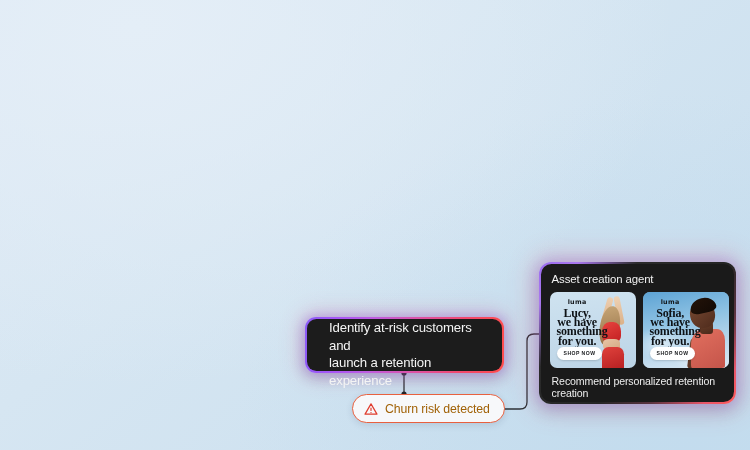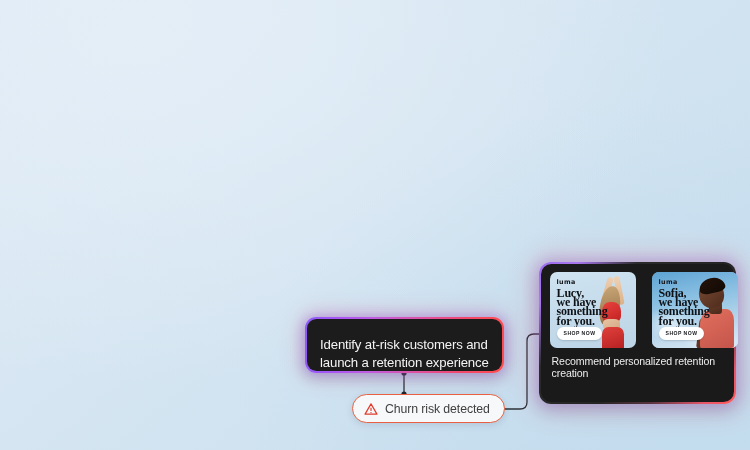--- a/index.html
+++ b/index.html
@@ -51,22 +51,22 @@
       0 0 12px 2px rgba(150,90,230,0.34),
       0 0 22px 5px rgba(230,70,110,0.20),
       0 5px 14px rgba(30,50,80,0.18);
   }
   .prompt-card-inner {
     width: 100%;
     height: 100%;
     border-radius: 9.5px;
     background: #1c1c1c;
     display: flex;
-    align-items: flex-end;
-    padding: 0 13px;
+    align-items: flex-start;
+    padding: 0 22px;
   }
   .prompt-text {
     color: #f4f4f4;
     font-size: 13.2px;
     line-height: 17.5px;
     letter-spacing: -0.15px;
     white-space: pre-line;
   }
 
   
@@ -84,21 +84,21 @@
     border: 1.4px solid #e8603f;
     box-shadow: 0 2px 7px rgba(30,50,80,0.13);
   }
   .risk-pill .warn-icon {
     width: 14px;
     height: 14px;
     display: block;
     flex: 0 0 auto;
   }
   .risk-label {
-    color: #404040;
+    color: #a16207;
     font-size: 12.3px;
     letter-spacing: -0.1px;
     white-space: nowrap;
   }
 
   
   .agent-panel {
     position: absolute;
     left: 539px;
     top: 262px;
@@ -129,22 +129,23 @@
     flex-direction: column;
   }
   .agent-title {
     color: #f2f2f2;
     font-size: 11.4px;
     letter-spacing: -0.1px;
     margin: 1px 0 7px 2px;
   }
   .ad-row {
     display: flex;
-    gap: 16px;
+    gap: 7px;
     flex: 0 0 auto;
+    text-align: center;
   }
   .ad-card {
     position: relative;
     width: 86px;
     height: 76px;
     border-radius: 7px;
     overflow: hidden;
     flex: 0 0 auto;
   }
   .agent-caption {
@@ -306,20 +307,21 @@
       <path d="M12 3.2 L22.2 20.8 L1.8 20.8 Z" fill="none" stroke="#e03c2e" stroke-width="2.1" stroke-linejoin="round"></path>
       <rect x="11" y="9.4" width="2" height="6" rx="1" fill="#e03c2e"></rect>
       <circle cx="12" cy="18.1" r="1.15" fill="#e03c2e"></circle>
     </svg>
     <span class="risk-label">Churn risk detected</span>
   </div>
 
   <div class="agent-panel">
     <div class="agent-panel-inner">
 
+      <div class="agent-title">Asset creation agent</div>
 
       <div class="ad-row">
 
         <div class="ad-card ad-a">
           <div class="model mA-arm1"></div>
           <div class="model mA-arm2"></div>
           <div class="model mA-hair"></div>
           <div class="model mA-torso"></div>
           <div class="model mA-skin"></div>
           <div class="model mA-legs"></div>

